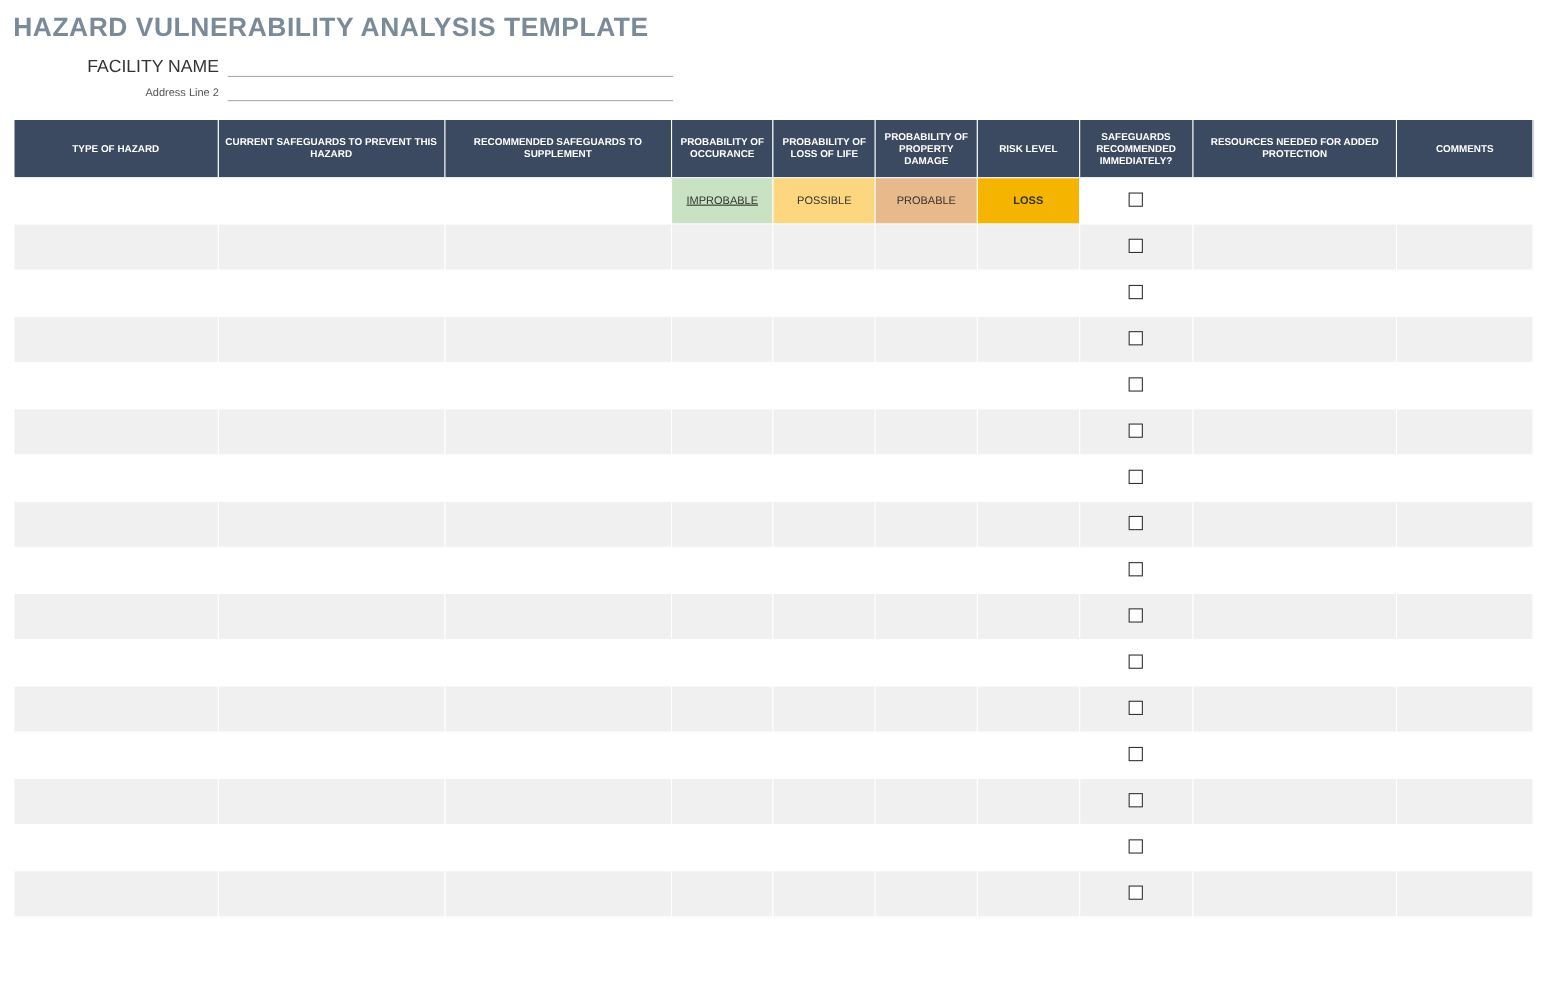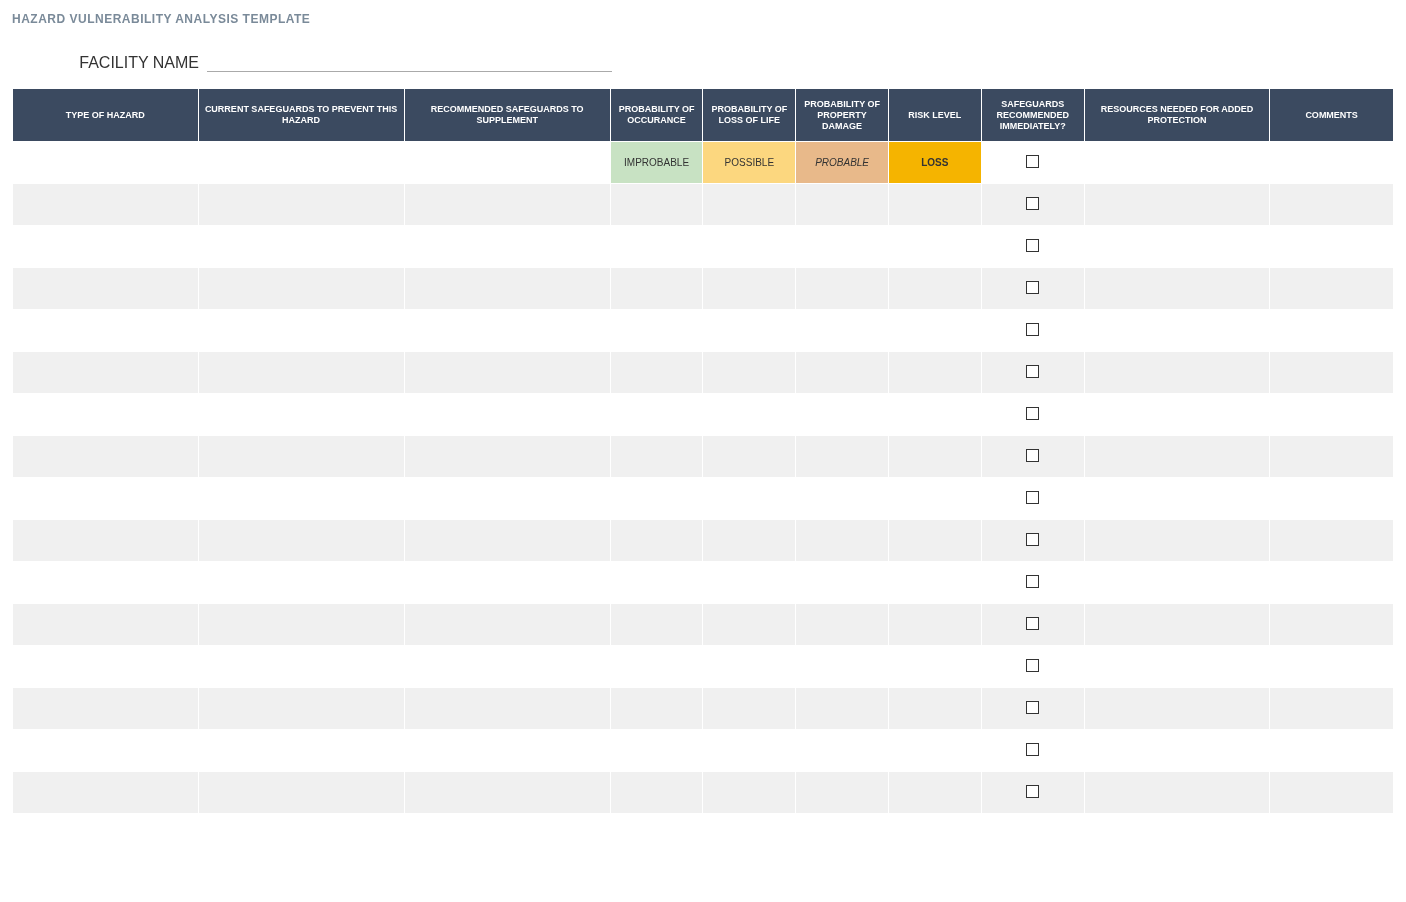--- a/index.html
+++ b/index.html
@@ -5,25 +5,25 @@
   * { box-sizing: border-box; }
   body {
     margin: 0;
     padding: 12px;
     font-family: Arial, Helvetica, sans-serif;
     background: #fff;
     color: #333;
     width: 1406px;
   }
   .title {
-    font-size: 12px;
+    font-size: 24px;
     font-weight: bold;
     color: #7a8a99;
     letter-spacing: 0.5px;
-    margin: 0 0 28px 0;
+    margin: 0 0 12px 0;
   }
   .info-block {
     margin-left: 40px;
     margin-bottom: 16px;
     width: 560px;
   }
   .info-row {
     display: flex;
     align-items: flex-end;
     margin-bottom: 4px;
@@ -79,42 +79,46 @@
     height: 42px;
     font-size: 10px;
     text-align: center;
     padding: 4px;
     vertical-align: middle;
     color: #333;
   }
   table.hva tbody tr:nth-child(odd) td { background: #ffffff; }
   table.hva tbody tr:nth-child(even) td { background: #f0f0f0; }
 
-  .tag-improbable { background: #c8e2c3 !important; color: #556b55; font-size: 9px; }
+  .tag-improbable { background: #c8e2c3 !important; color: #556b55; font-size: 9px; text-decoration: underline; }
   .tag-possible   { background: #fcd77f !important; color: #7a6230; font-size: 9px; }
-  .tag-probable   { background: #e8b98a !important; color: #7a5a3a; font-size: 9px; font-style: italic; }
+  .tag-probable   { background: #e8b98a !important; color: #7a5a3a; font-size: 9px; }
   .tag-high       { background: #f5b400 !important; color: #000; font-weight: bold; font-size: 10px; }
 
   .chk {
     display: inline-block;
     width: 13px;
     height: 13px;
     border: 1.5px solid #333;
     background: #fff;
     cursor: pointer;
   }
 </style>
 </head>
 <body>
 
 <div class="title">HAZARD VULNERABILITY ANALYSIS TEMPLATE</div>
 
 <div class="info-block">
   <div class="info-row">
     <div class="info-label big">FACILITY NAME</div>
+    <input class="info-line" type="text" value="" style="">
+  </div>
+  <div class="info-row">
+    <div class="info-label small">Address Line 2</div>
     <input class="info-line" type="text" value="" style="">
   </div>
 </div>
 
 <table class="hva">
   <colgroup id="hva-cols">
       <col style="width: 180px;">
       <col style="width: 200px;">
       <col style="width: 200px;">
       <col style="width: 90px;">

